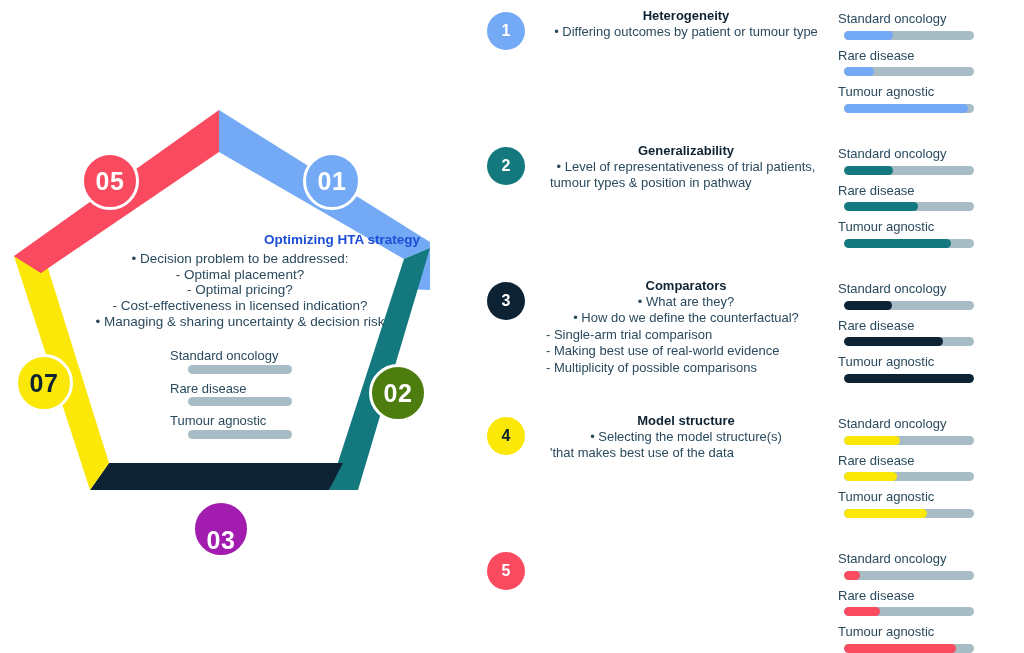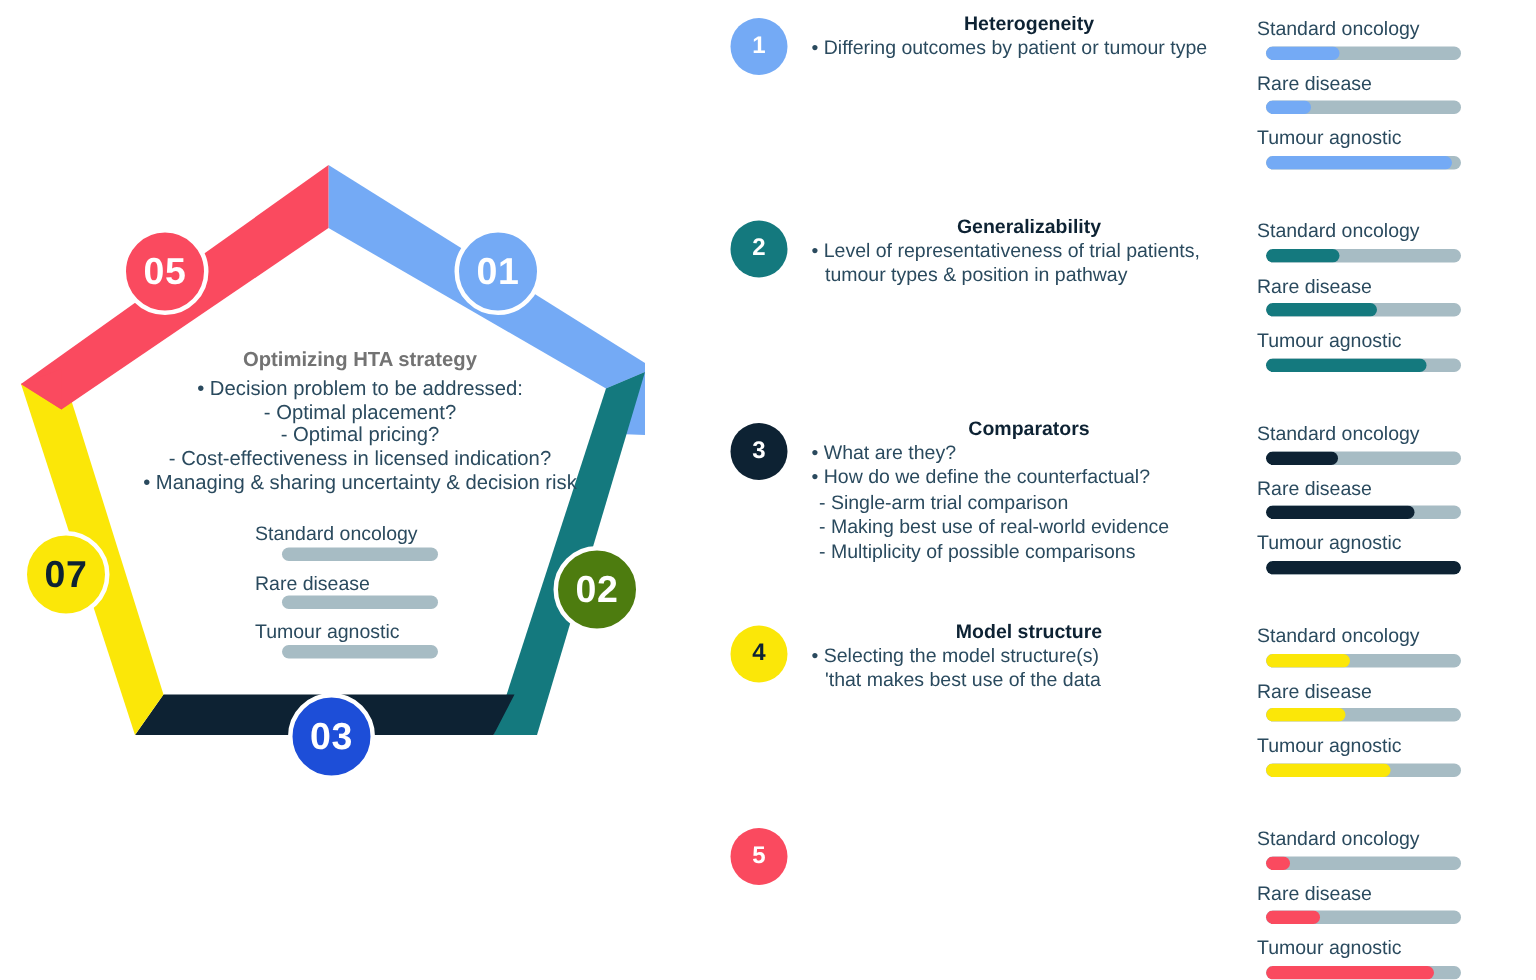--- a/index.html
+++ b/index.html
@@ -40,36 +40,36 @@
     display: flex;
     align-items: center;
     justify-content: center;
     font-size: 25px;
     font-weight: bold;
     letter-spacing: 0.5px;
     color: #ffffff;
   }
   #badge-01 { left: 303px; top: 152px; background: #74aaf5; }
   #badge-02 { left: 369px; top: 364px; background: #4d7c0f; }
-  #badge-03 { left: 192px; top: 462px; background: #1d4ed8; }
+  #badge-03 { left: 192px; top: 500px; background: #a21caf; align-items: flex-end; }
   #badge-04 { left: 15px;  top: 354px; background: #fbe708; color: #0d2233; }
   #badge-05 { left: 81px;  top: 152px; background: #fa4a5f; }
 
   
   #pentagon-center {
     position: absolute;
     left: 60px;
     top: 232px;
     width: 360px;
   }
   #center-title {
-    text-align: center;
+    text-align: right;
     font-size: 13.5px;
     font-weight: bold;
-    color: #737373;
+    color: #1d4ed8;
     margin-bottom: 4px;
   }
   .center-list {
     list-style: none;
     margin: 0;
     padding: 0;
     font-size: 13.5px;
     line-height: 1.16;
     color: #2a4a5e;
     text-align: center;
@@ -157,21 +157,21 @@
     text-align: center;
   }
   .sec-list {
     list-style: none;
     margin: 0;
     padding: 0;
     font-size: 13px;
     line-height: 1.26;
     color: #2a4a5e;
   }
-  .sec-list li.bullet { text-indent: -9px; padding-left: 9px; }
+  .sec-list li.bullet { text-indent: -9px; padding-left: 9px; text-align: center; }
   .sec-list li.sub { padding-left: 14px; text-indent: -9px; }
   .sec-list li.cont { padding-left: 9px; }
 
   .sec-bars {
     position: absolute;
     left: 368px;
     top: 10px;
     width: 170px;
   }
   .sec-bars .bar-row { margin-bottom: 7px; }

